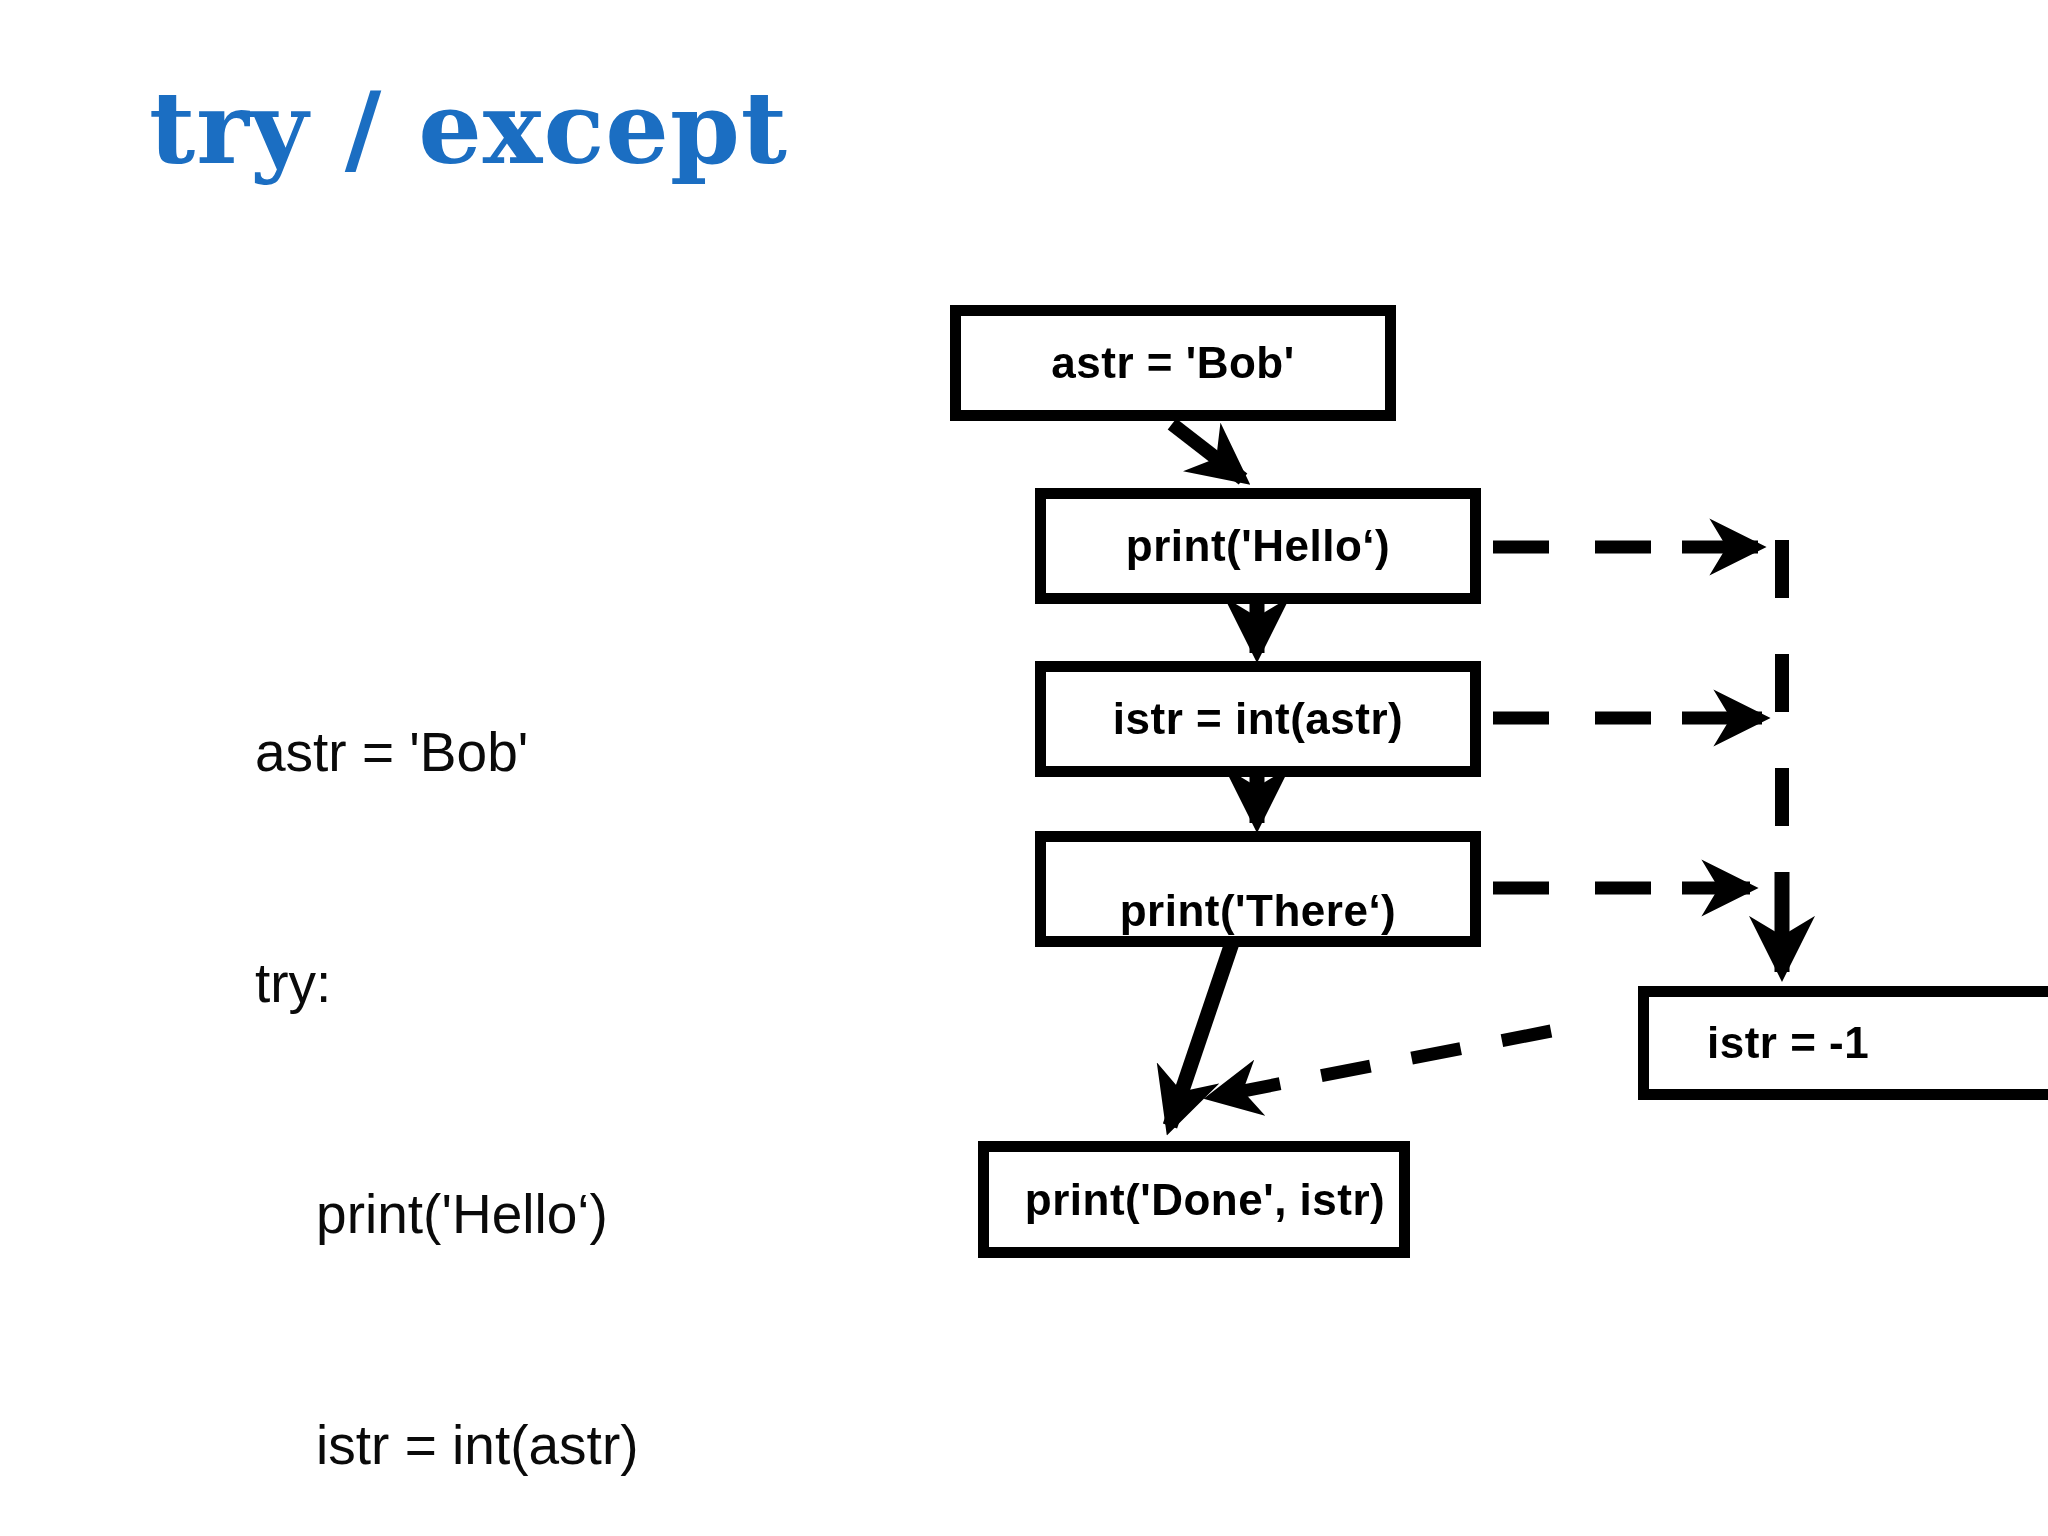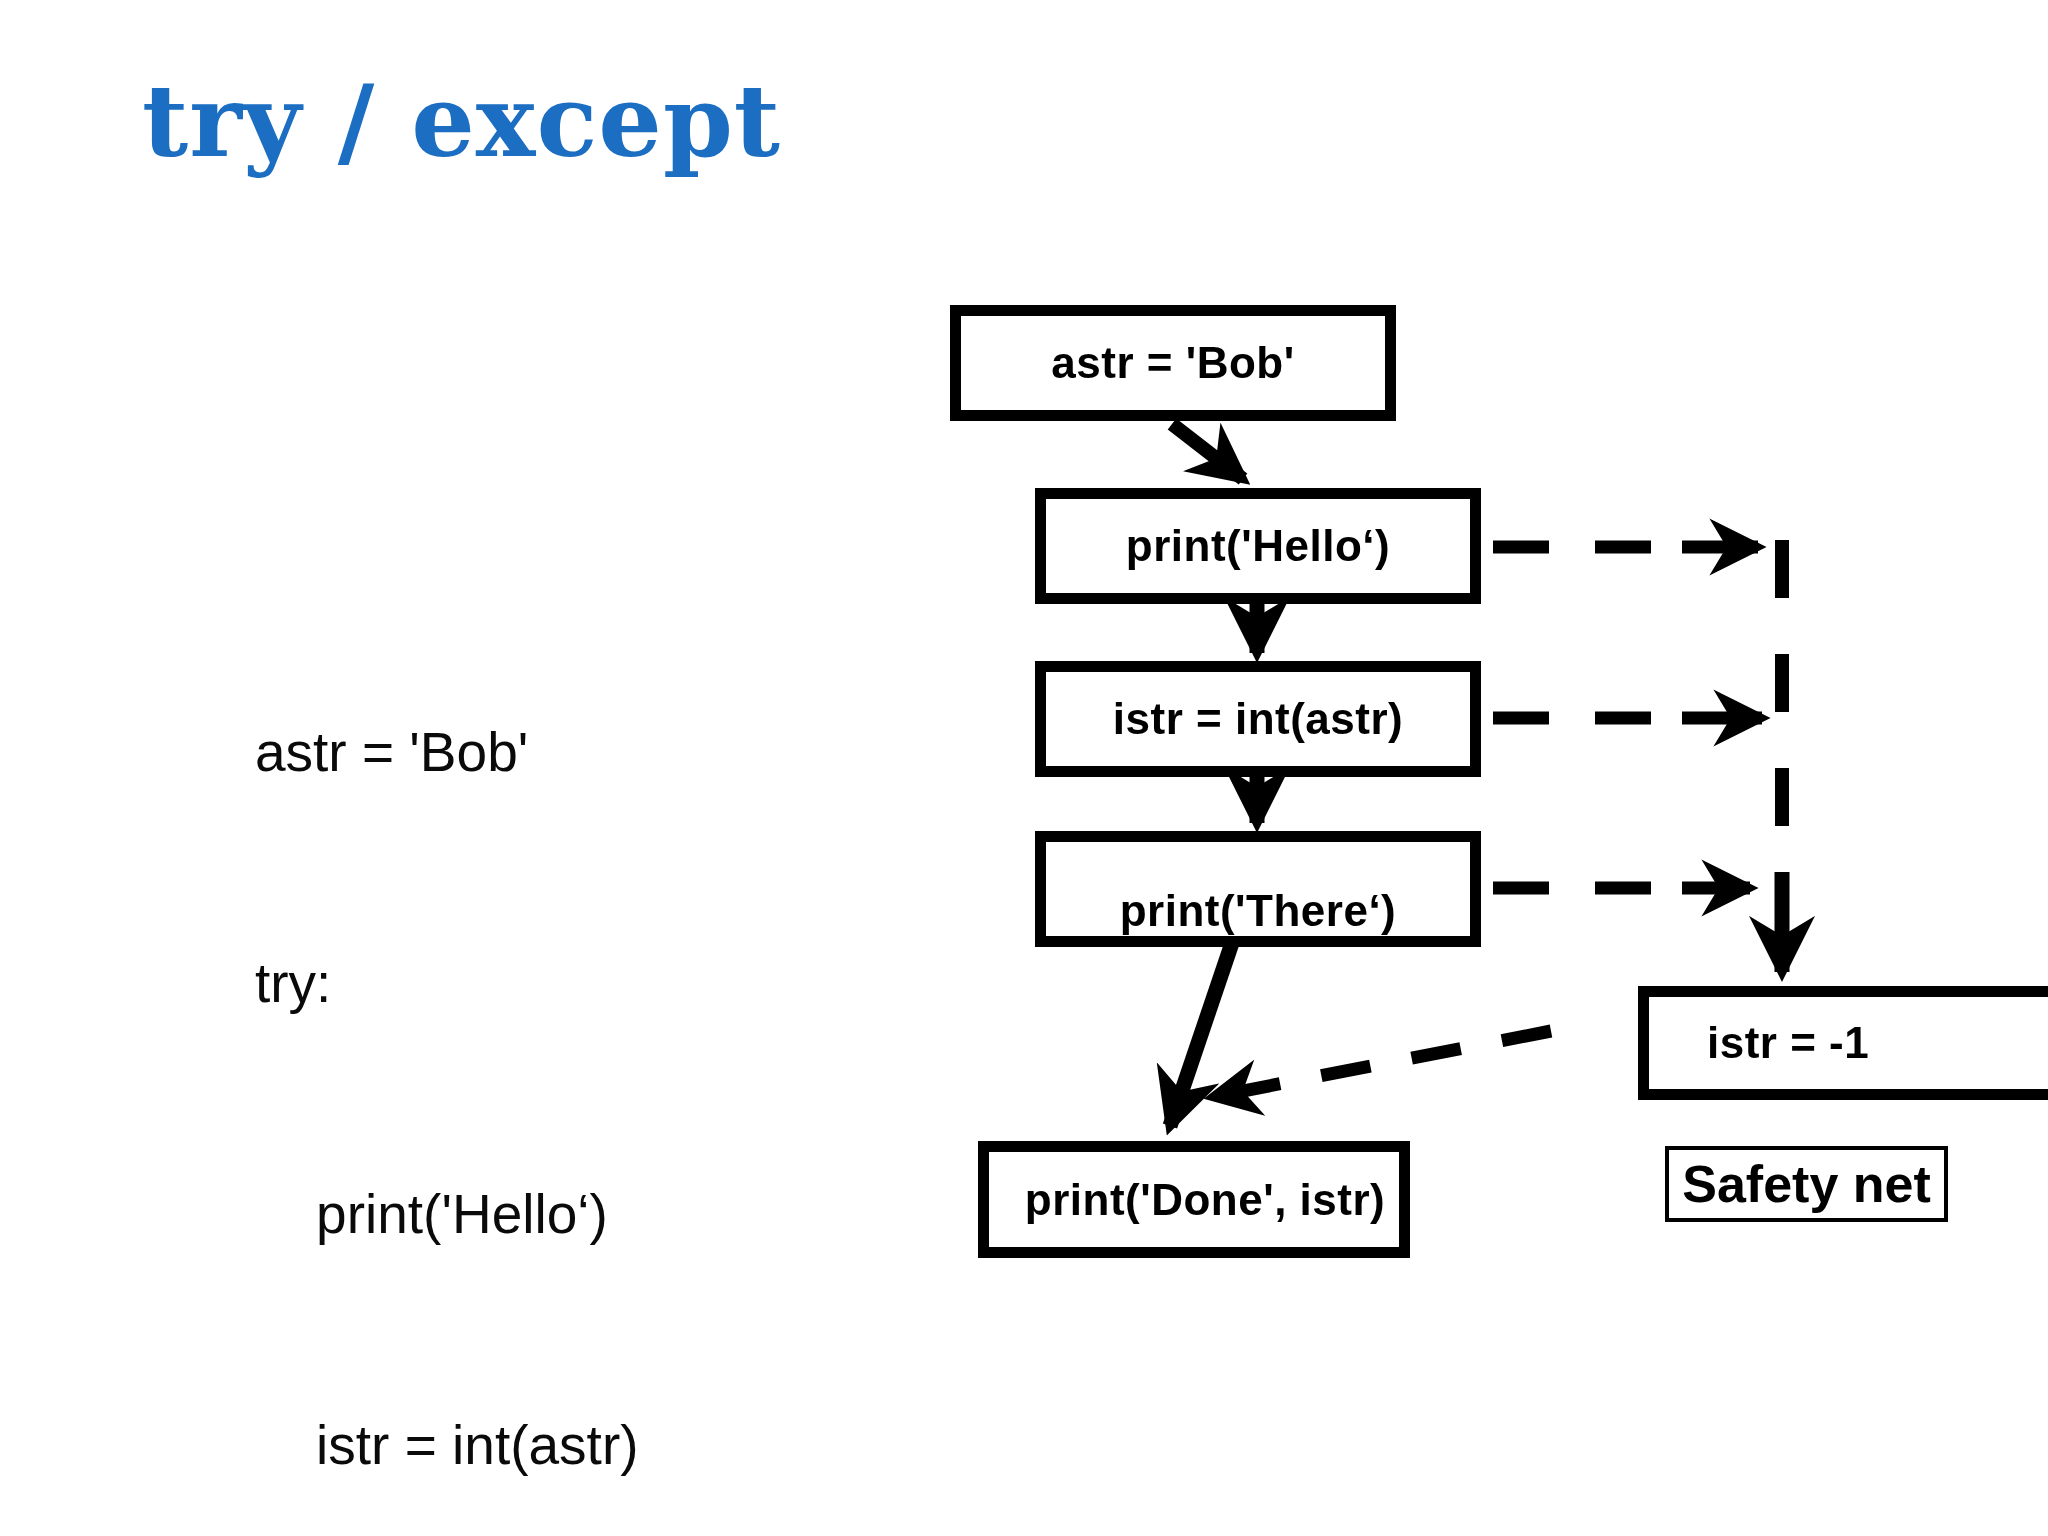--- a/index.html
+++ b/index.html
@@ -7,21 +7,21 @@
     position:relative;
     width:2048px;height:1536px;
     background:#ffffff;
     overflow:hidden;
     font-family:"Liberation Sans",sans-serif;
     color:#000;
   }
   .title{
     position:absolute;
     left:138px;top:58px;
-    margin:4px;
+    margin:11px;
     font-family:"DejaVu Serif","Liberation Serif",serif;
     font-weight:bold;
     font-size:100px;
     letter-spacing:1px;
     color:#1b6ec2;
   }
   .code{
     position:absolute;
     left:255px;top:560px;
     font-family:"Liberation Sans",sans-serif;
@@ -123,17 +123,14 @@
   <div class="node node-there">
     <span>print('There‘)</span>
   </div>
   <div class="node node-done">
     <span>print('Done', istr)</span>
   </div>
   <div class="node node-minus1">
     <span>istr = -1</span>
   </div>
 
-  <div class="safety-net">
-    <span>Safety net</span>
-  </div>
 
 </div>
 
 </body></html>

